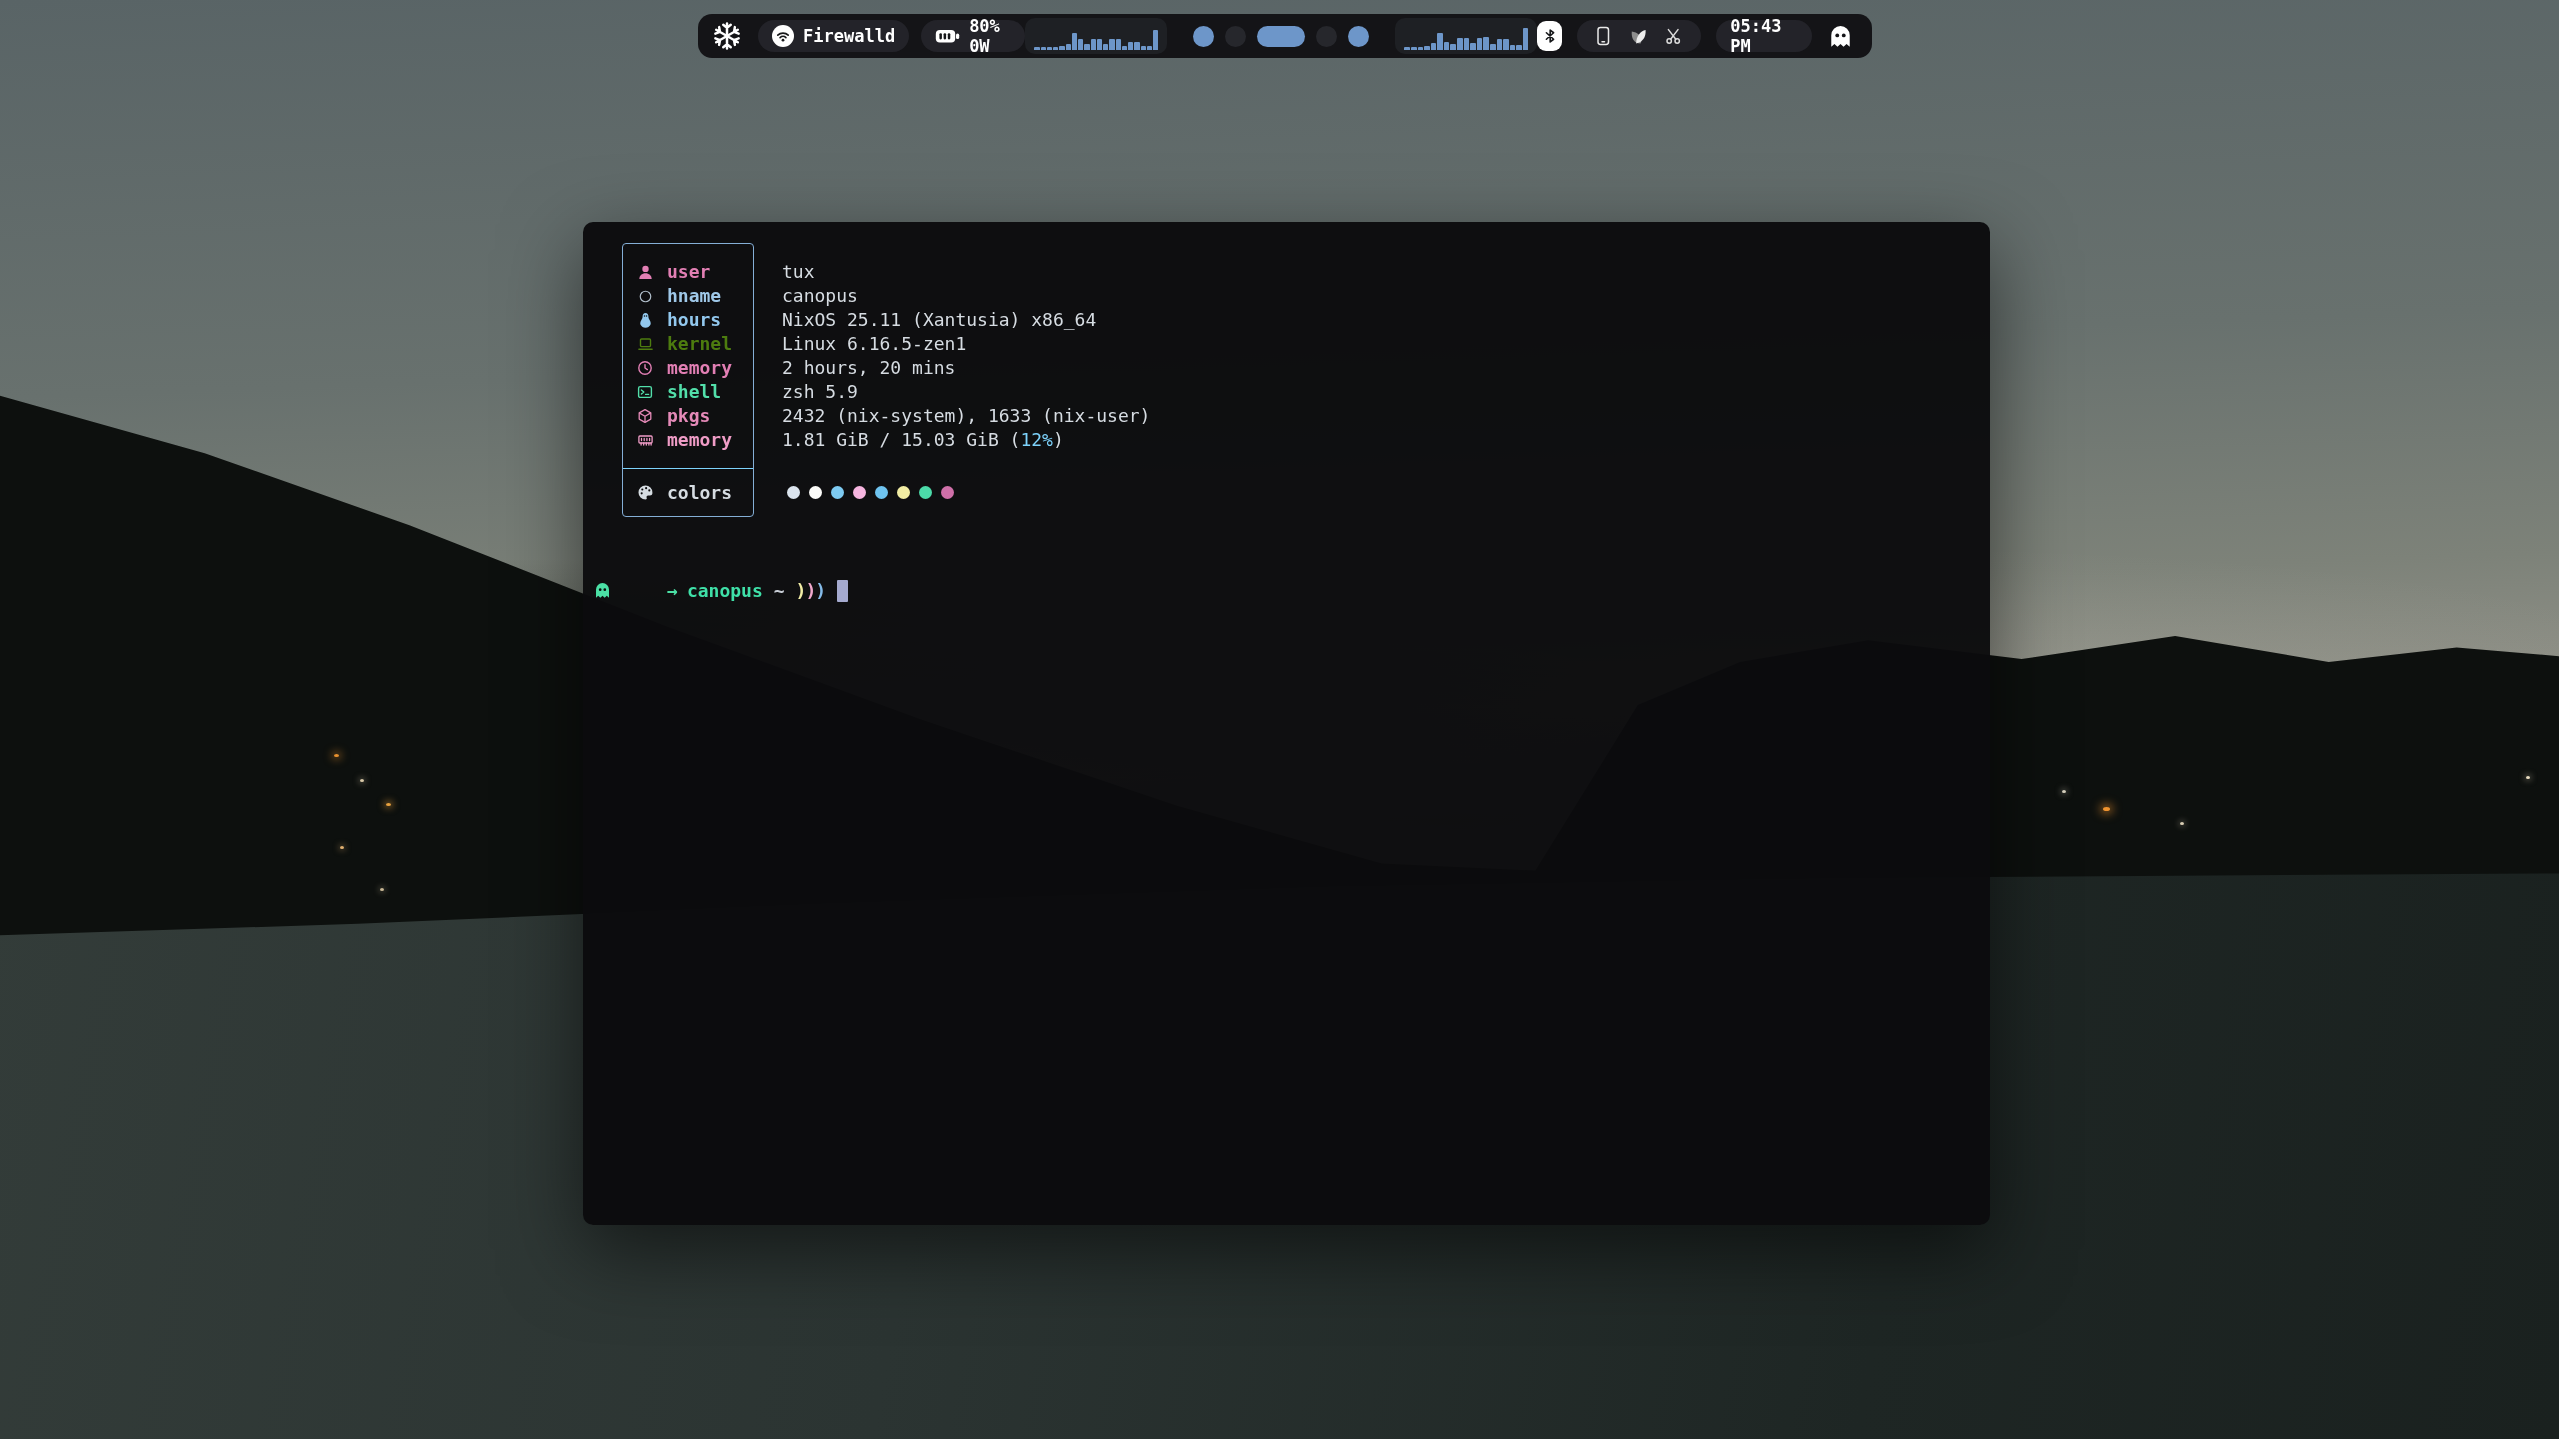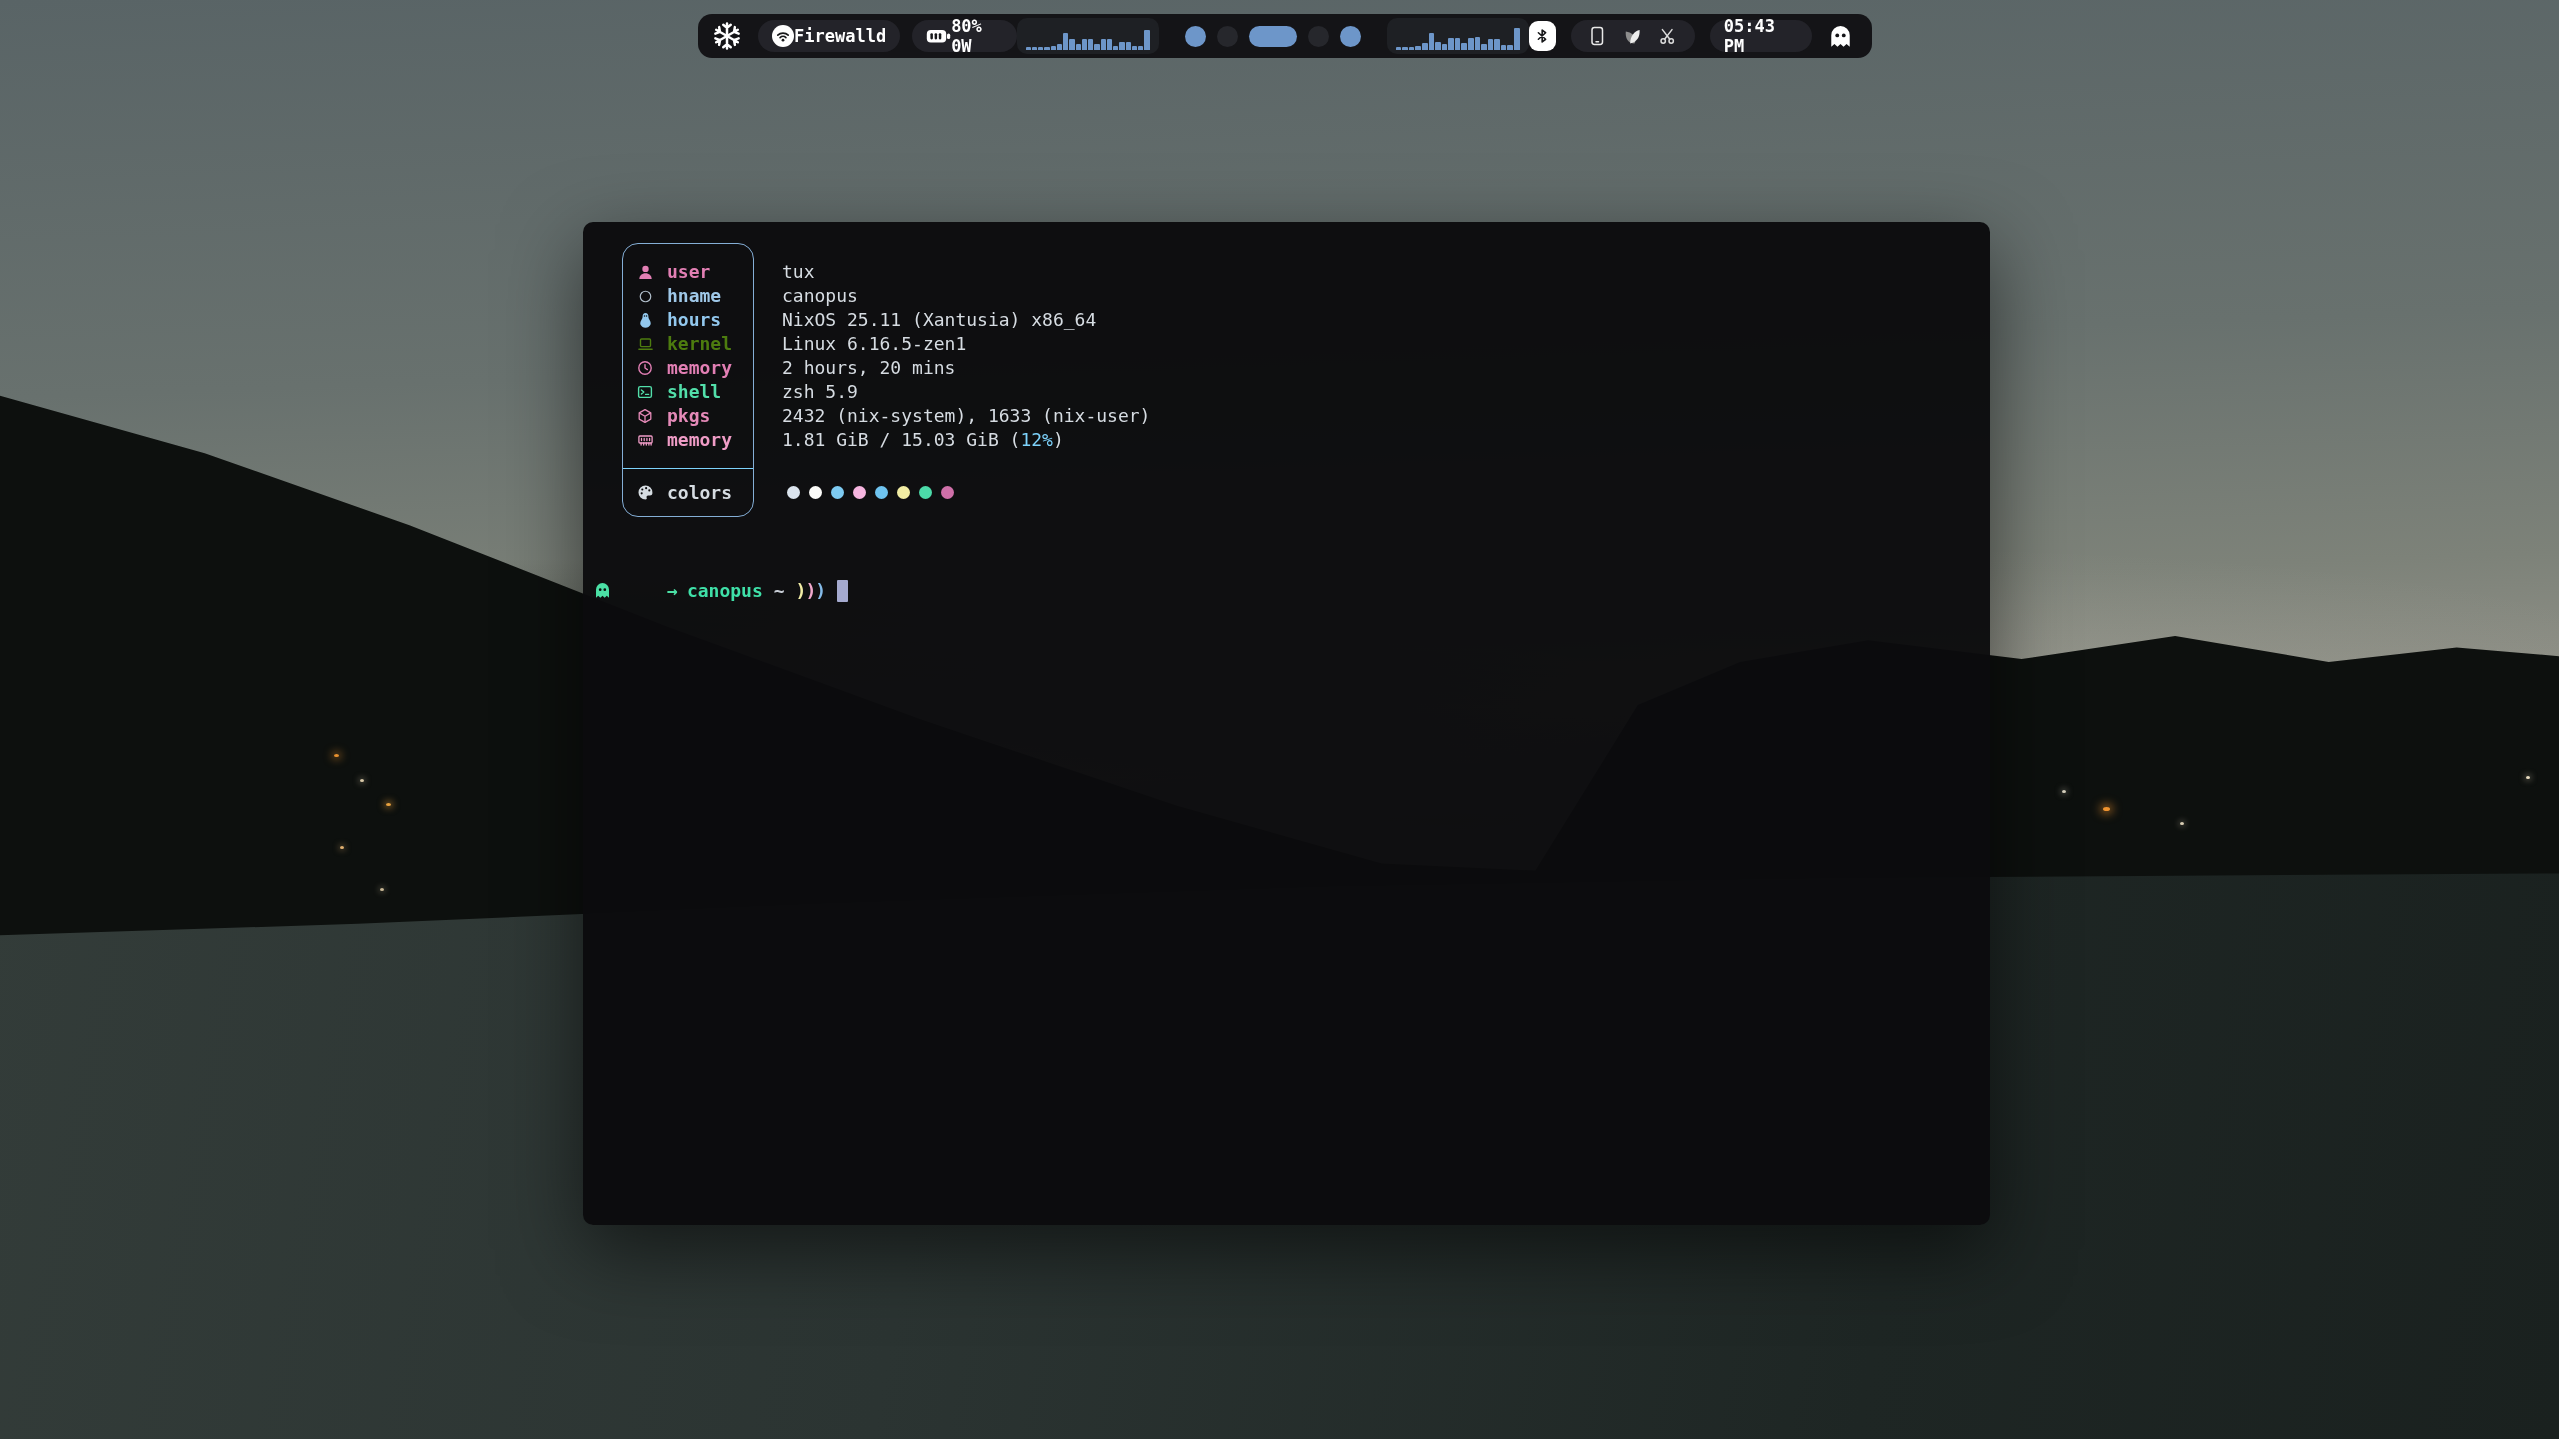--- a/index.html
+++ b/index.html
@@ -22,37 +22,37 @@
   .water { position:absolute; inset:0;
     background:linear-gradient(100deg,#343d3a 0%,#2b3432 40%,#1e2624 75%,#1a211f 100%);
     clip-path:polygon(0 65%,14% 64.2%,32% 62.8%,52% 61.6%,72% 61%,100% 60.7%,100% 100%,0 100%); }
   .light { position:absolute; border-radius:50%; }
 
   
   .bar { position:absolute; left:698px; top:14px; width:1174px; height:44px; z-index:3;
     background:#141417; border-radius:14px; display:flex; align-items:center; justify-content:space-between;
     padding:0 18px 0 14px; color:#fff; font-size:17px; font-weight:700; }
   .bar-group { display:flex; align-items:center; gap:12px; }
-  .pill { background:#232329; height:32px; border-radius:16px; display:flex; align-items:center; padding:0 14px; }
+  .pill { background:#232329; height:32px; border-radius:16px; display:flex; align-items:center; gap:9px; padding:0 14px; }
   .graph { width:142px; height:36px; border-radius:10px; background:#1e2024; display:flex; align-items:flex-end; gap:1px; padding:4px 9px; overflow:hidden; }
   .graph i { flex:1; background:#6d96c9; border-radius:1px 1px 0 0; min-height:2px; }
   .ws { display:flex; align-items:center; gap:11px; margin:0 14px; }
   .ws span { width:21px; height:21px; border-radius:11px; background:#26272c; }
   .ws span[data-state="occupied"] { background:#6d96c9; }
   .ws span[data-state="active"]   { background:#6d96c9; width:48px; }
   .white-pill { width:30px; height:30px; border-radius:9px; background:#fff; display:flex; align-items:center; justify-content:center; }
   .tray { gap:16px; padding:0 17px; }
   .snowflake { display:flex; align-items:center; margin-right:4px; }
 
   
   .terminal { position:absolute; left:583px; top:222px; width:1407px; height:1003px; z-index:2;
     background:rgba(11,11,13,0.97); border-radius:10px; box-shadow:0 26px 80px rgba(0,0,0,0.55);
     color:#d6dce2; font-size:18px; line-height:24px; padding:10px; }
   .fetch { display:flex; margin-left:29px; margin-top:11px; }
-  .keybox { width:132px; flex:none; border:1px solid #84aed6; border-radius:16px; }
+  .keybox { width:132px; flex:none; border:1px solid #84aed6; border-radius:4px; }
   .sec1 { padding:16px 0; }
   .krow { height:24px; display:flex; align-items:center; }
   .krow .icn { width:20px; margin-left:12px; display:flex; justify-content:center; align-items:center; }
   .krow .lbl { margin-left:12px; font-weight:700; }
   .sec2 { border-top:1px solid #7dd3fc; height:48px; display:flex; align-items:center; }
   .vals { margin-left:28px; padding-top:17px; }
   .vrow { height:24px; white-space:pre; }
   .dots { height:24px; margin-top:28px; margin-left:5px; display:flex; align-items:center; gap:9px; }
   .dots .dot { width:13px; height:13px; border-radius:50%; display:inline-block; }
   .prompt { margin-top:16px; display:flex; align-items:center; font-weight:700; white-space:pre; }

